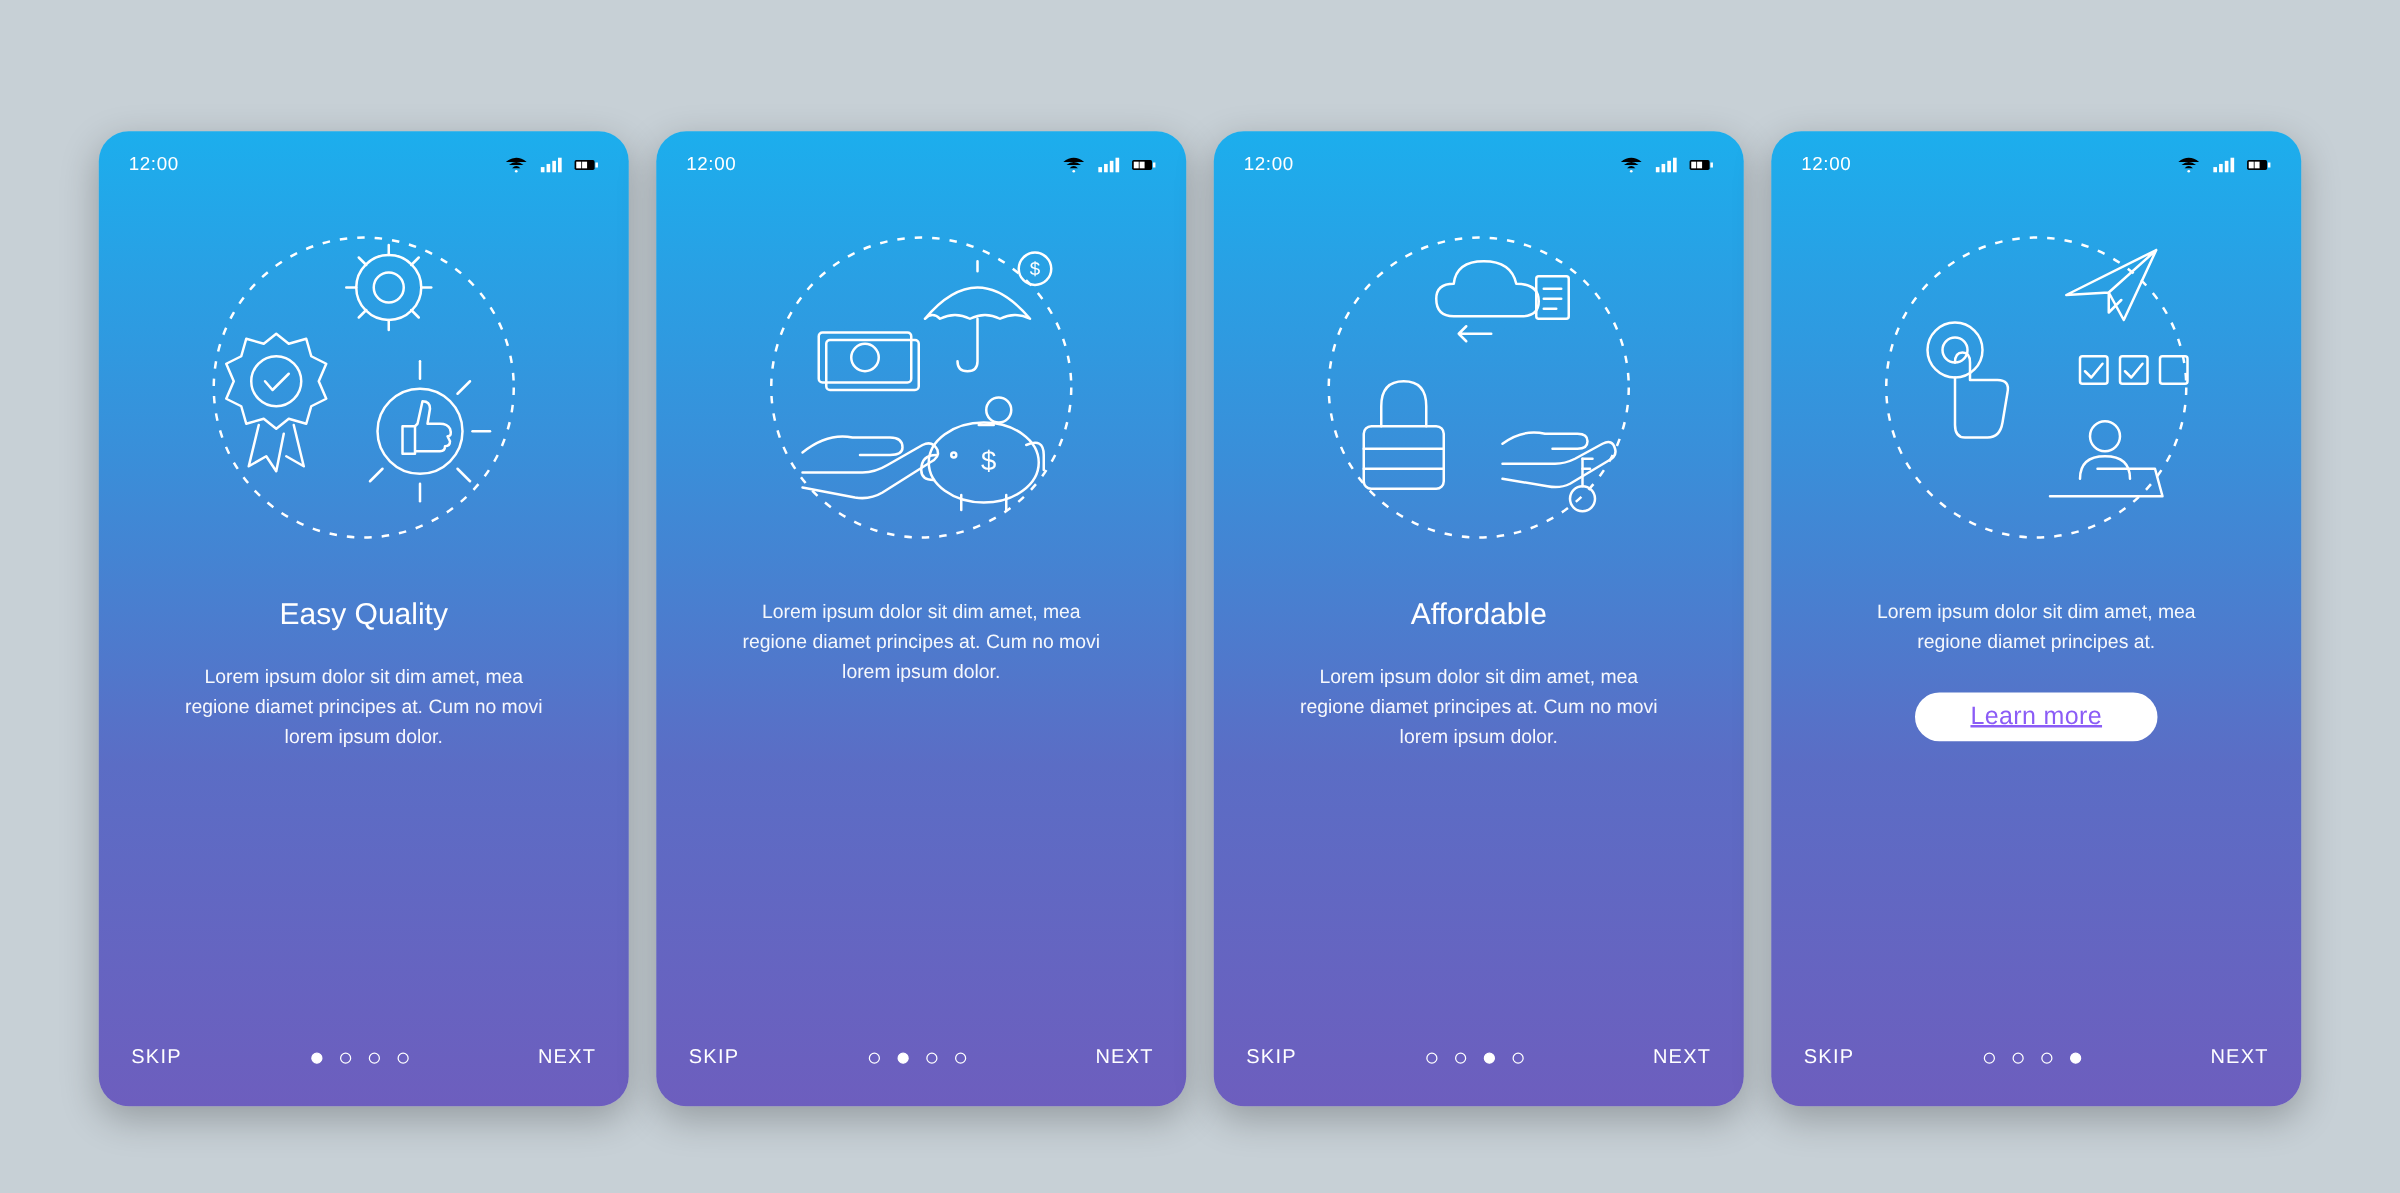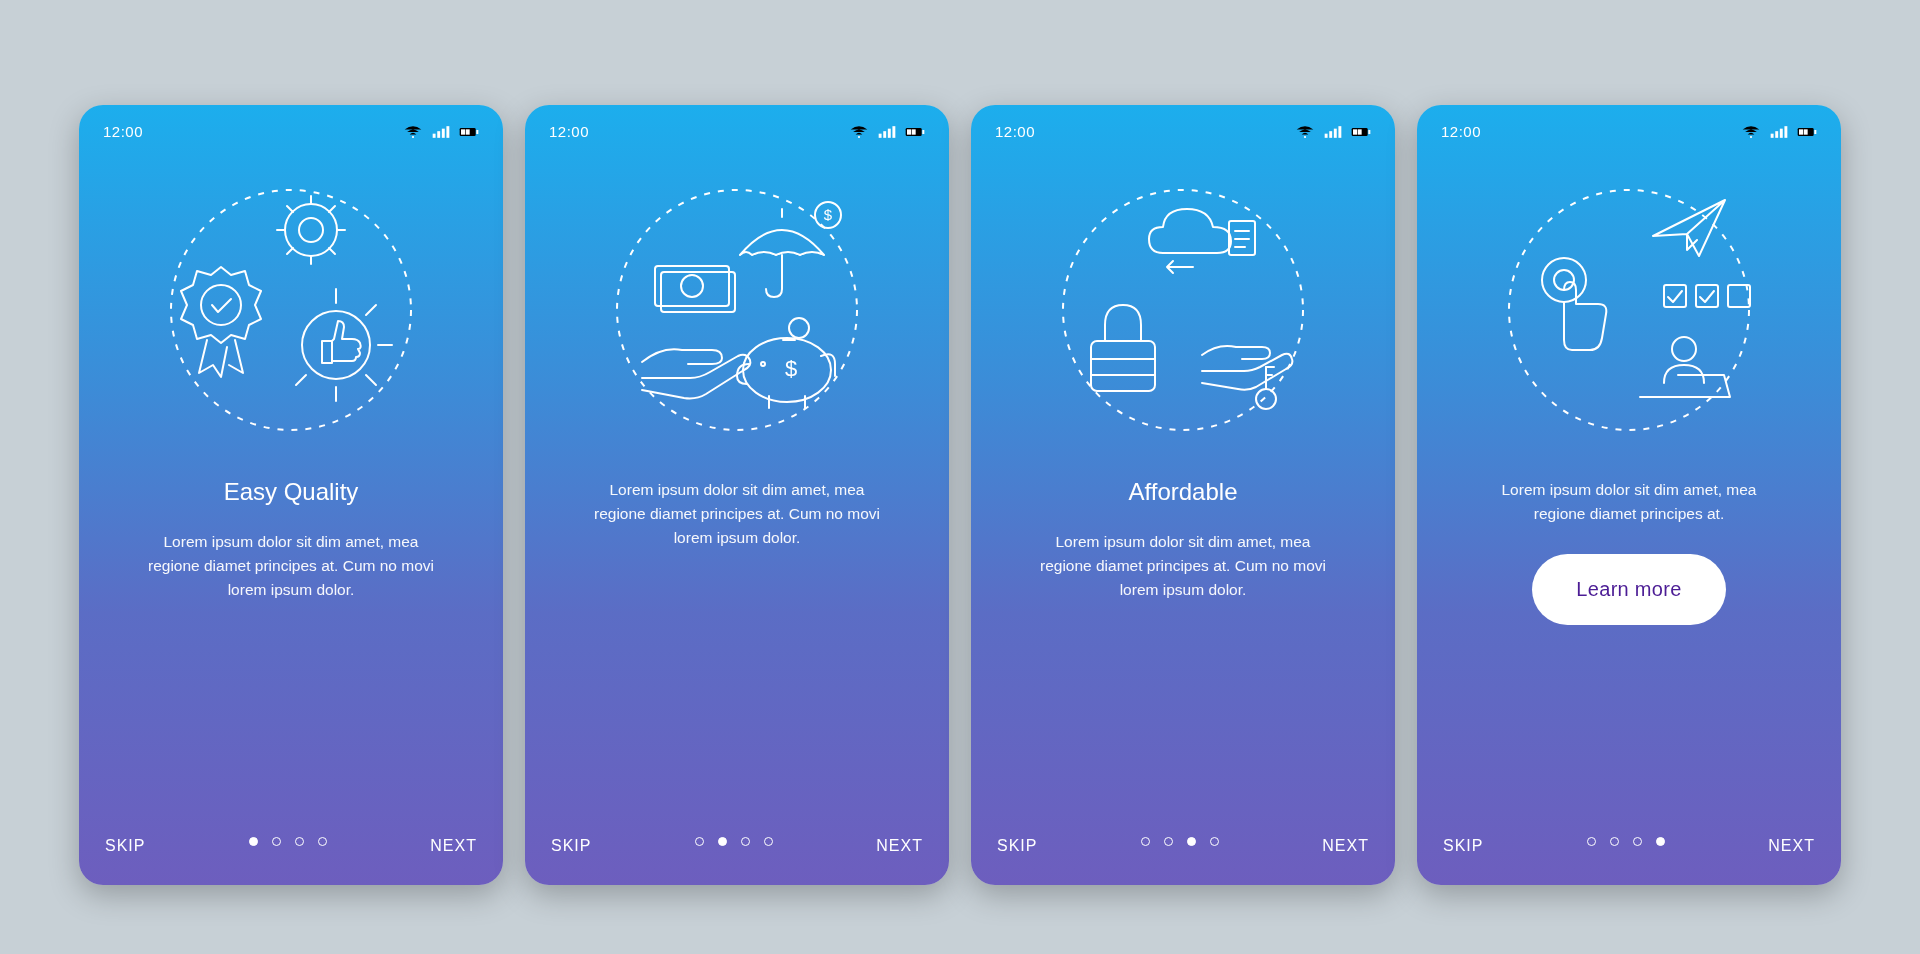--- a/index.html
+++ b/index.html
@@ -66,30 +66,32 @@
     line-height: 1.55;
     font-weight: 300;
     opacity: .95;
     margin: 0 auto;
     max-width: 300px;
   }
   .cta {
     display: inline-block;
     margin-top: 28px;
     background: #fff;
-    color: #4c1d95;
+    color: #8b5cf6;
     font-size: 20px;
     font-weight: 400;
-    padding: 24px 44px;
+    padding: 8px 44px;
     border-radius: 999px;
     letter-spacing: .3px;
+    text-decoration: underline;
   }
   .nav {
     display: flex;
     justify-content: space-between;
+    align-items: center;
     font-size: 16px;
     letter-spacing: 1px;
     padding: 0 2px 4px;
   }
   .dots { display: flex; gap: 14px; }
   .dot {
     width: 9px; height: 9px; border-radius: 50%;
     border: 1.5px solid #fff;
   }
   .dot.active { background: #fff; }

